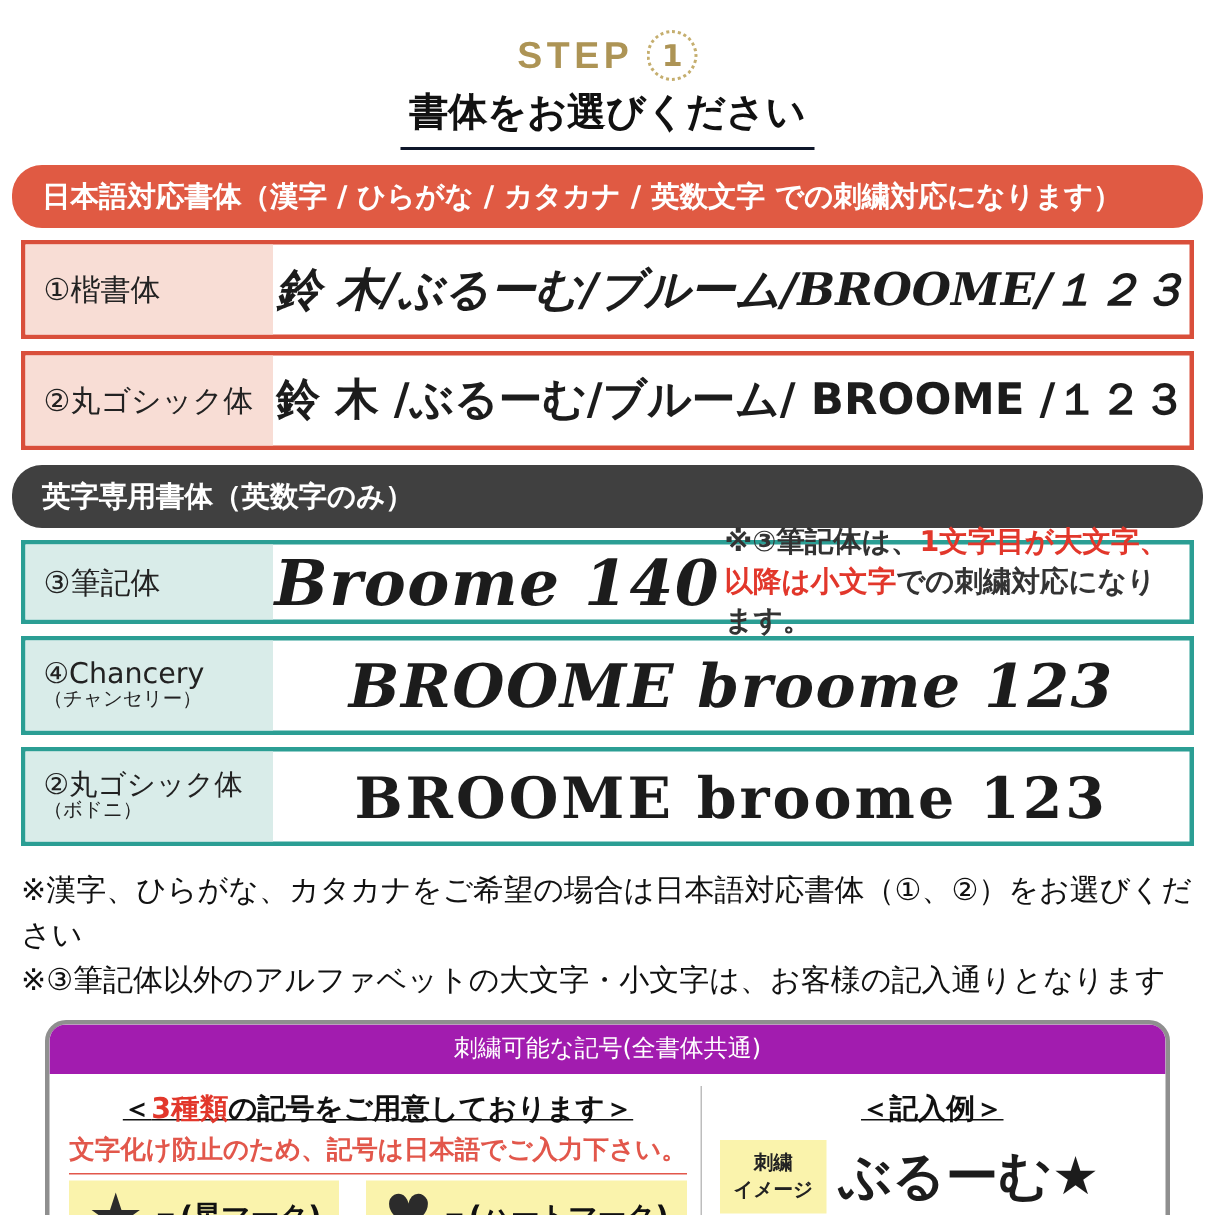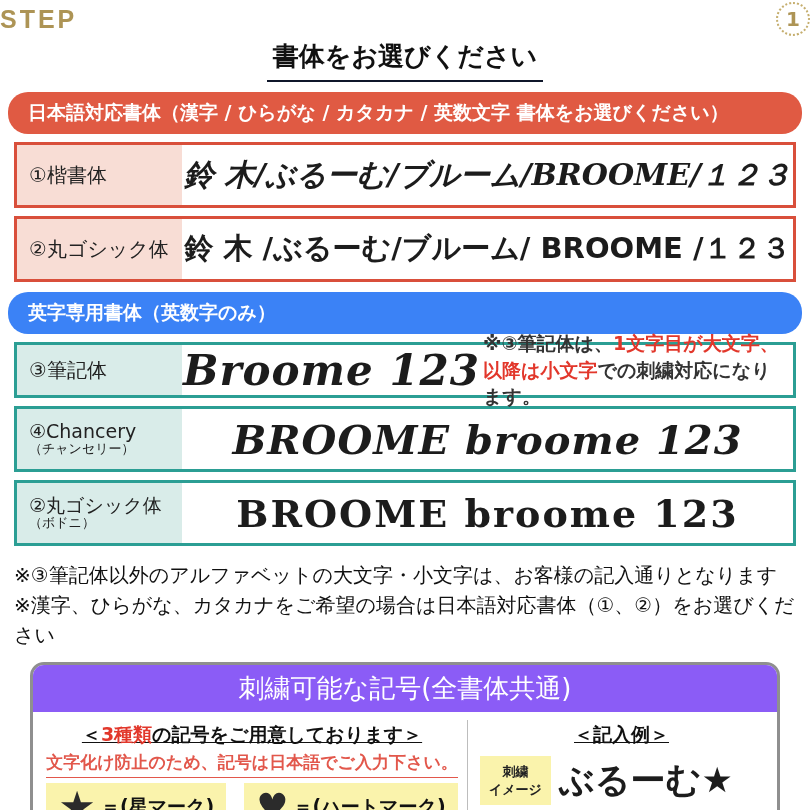--- a/index.html
+++ b/index.html
@@ -2,32 +2,32 @@
 <html><head>
 <meta charset="utf-8">
 <style>
   * { margin:0; padding:0; box-sizing:border-box; }
   body { background:#fff; }
   .page {
     width:810px; height:810px; background:#fff; overflow:hidden;
     font-family:"DejaVu Sans","Liberation Sans",sans-serif; color:#1a1a1a;
   }
   
-  .step-row { display:flex; justify-content:space-between; align-items:center; gap:9px; padding-top:2px; }
+  .step-row { display:flex; justify-content:center; align-items:center; gap:9px; padding-top:20px; }
   .step-label { color:#AD9455; font-size:25px; font-weight:bold; letter-spacing:3px; font-family:"Liberation Sans",sans-serif; }
   .step-circle { width:34px; height:34px; border:2px dotted #C5AE6E; border-radius:50%;
     display:flex; align-items:center; justify-content:center; color:#AD9455; font-size:20px; font-weight:bold; }
   .title-wrap { text-align:center; margin-top:3px; }
   .main-title { display:inline-block; font-size:26px; font-weight:bold; color:#111;
     border-bottom:2px solid #0f172a; padding:0 6px 6px; }
   
   .section-bar { margin:10px 8px 0; color:#fff; font-weight:bold; font-size:19px;
     border-radius:20px; padding:8px 20px; white-space:nowrap; }
   .bar-red { background:#E05A43; }
-  .bar-teal { background:#3b82f6; }
+  .bar-teal { background:#404040; }
   
   .font-box { display:flex; align-items:stretch; margin:8px 14px 0; border:3px solid; background:#fff; }
   .box-red { border-color:#D94F3B; }
   .box-teal { border-color:#2B9E94; }
   .font-label { width:165px; flex:none; display:flex; flex-direction:column; justify-content:center;
     padding-left:12px; font-size:20px; color:#222; line-height:1.15; }
   .box-red .font-label { background:#F8DDD5; }
   .box-teal .font-label { background:#D9ECE9; }
   .font-label .sub { font-size:13px; }
   .font-sample { flex:1; display:flex; align-items:center; justify-content:center; white-space:nowrap; color:#1c1c1c; }
@@ -37,21 +37,21 @@
   .sample-script { font-family:"DejaVu Serif",serif; font-style:italic; font-weight:bold; font-size:42px; letter-spacing:1px; }
   .sample-chancery { font-family:"DejaVu Serif",serif; font-style:italic; font-size:40px; font-weight:600; letter-spacing:1px; }
   .sample-bodoni { font-family:"DejaVu Serif","Liberation Serif",serif; font-size:38px; font-weight:bold; letter-spacing:2px; }
   .script-note { flex:none; width:312px; display:flex; align-items:center; padding:0 10px 0 2px;
     font-size:19px; font-weight:bold; color:#333; line-height:1.4; }
   .red-text { color:#E2372B; }
   
   .notes { margin:14px 14px 0; font-size:20px; color:#111; line-height:1.5; }
   
   .symbols-box { margin:12px 30px 0; border:3px solid #8F8F8F; border-radius:14px; overflow:hidden; background:#fff; }
-  .symbols-header { background:#8b5cf6; color:#fff; text-align:center; font-size:26px; padding:6px 0; }
+  .symbols-header { background:#a21caf; color:#fff; text-align:center; font-size:16px; padding:6px 0; }
   .symbols-body { display:flex; padding:8px 10px 12px; }
   .sym-left { flex:1; padding:2px 8px 0 2px; }
   .sym-right { width:300px; flex:none; border-left:1px solid #bdbdbd; padding:2px 4px 0 12px; }
   .sym-title { text-align:center; font-size:19px; font-weight:bold; color:#111;text-decoration:underline; }
   .sym-warning { text-align:center; margin-top:3px; }
   .sym-warning span { color:#E2574B; font-size:17px; font-weight:bold; border-bottom:1px solid #E2574B; padding-bottom:5px; }
   .sym-row { display:flex; justify-content:center; gap:18px; margin-top:9px; }
   .sym-chip { background:#FAF3AC; display:flex; align-items:center; gap:5px; padding:3px 12px; }
   .glyph { color:#2b2b2b; line-height:1; }
   .glyph-star { font-size:42px; }
@@ -71,21 +71,21 @@
   <div class="step-row">
     <span class="step-label">STEP</span>
     <span class="step-circle">
       <span>1</span>
     </span>
   </div>
   <div class="title-wrap">
     <span class="main-title">書体をお選びください</span>
   </div>
 
-  <div class="section-bar bar-red">日本語対応書体（漢字 / ひらがな / カタカナ / 英数文字 書体をお選びください）</div>
+  <div class="section-bar bar-red">日本語対応書体（漢字 / ひらがな / カタカナ / 英数文字 での刺繍対応になります）</div>
 
   <div class="font-box box-red h66">
     <div class="font-label">
       <span>①楷書体</span>
     </div>
     <div class="font-sample sample-kaisho">鈴 木/ぶるーむ/ブルーム/BROOME/１２３</div>
   </div>
 
   <div class="font-box box-red h66">
     <div class="font-label">
@@ -93,21 +93,21 @@
     </div>
     <div class="font-sample sample-maru">鈴 木 /ぶるーむ/ブルーム/ BROOME /１２３</div>
   </div>
 
   <div class="section-bar bar-teal">英字専用書体（英数字のみ）</div>
 
   <div class="font-box box-teal h72">
     <div class="font-label">
       <span>③筆記体</span>
     </div>
-    <div class="font-sample sample-script">Broome 123</div>
+    <div class="font-sample sample-script">Broome 140</div>
     <div class="script-note">
       <span><span>※③筆記体は、</span><span class="red-text">1文字目が大文字、以降は小文字</span><span>での刺繍対応になります。</span></span>
     </div>
   </div>
 
   <div class="font-box box-teal h66">
     <div class="font-label">
       <span style="font-size:19px;">④Chancery</span>
       <span class="sub">（チャンセリー）</span>
     </div>
@@ -116,22 +116,22 @@
 
   <div class="font-box box-teal h66">
     <div class="font-label">
       <span style="font-size:19px;">②丸ゴシック体</span>
       <span class="sub">（ボドニ）</span>
     </div>
     <div class="font-sample sample-bodoni">BROOME broome 123</div>
   </div>
 
   <div class="notes">
+    <div>※漢字、ひらがな、カタカナをご希望の場合は日本語対応書体（①、②）をお選びください</div>
     <div>※③筆記体以外のアルファベットの大文字・小文字は、お客様の記入通りとなります</div>
-    <div>※漢字、ひらがな、カタカナをご希望の場合は日本語対応書体（①、②）をお選びください</div>
   </div>
 
   <div class="symbols-box">
     <div class="symbols-header">刺繍可能な記号(全書体共通)</div>
     <div class="symbols-body">
 
       <div class="sym-left">
         <div class="sym-title"><span>＜</span><span class="red-text">3種類</span><span>の記号をご用意しております＞</span></div>
         <div class="sym-warning">
           <span>文字化け防止のため、記号は日本語でご入力下さい。</span>

